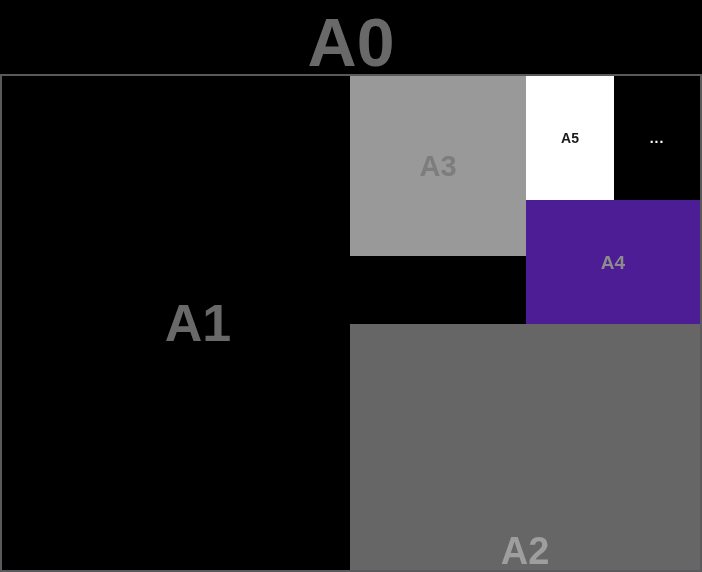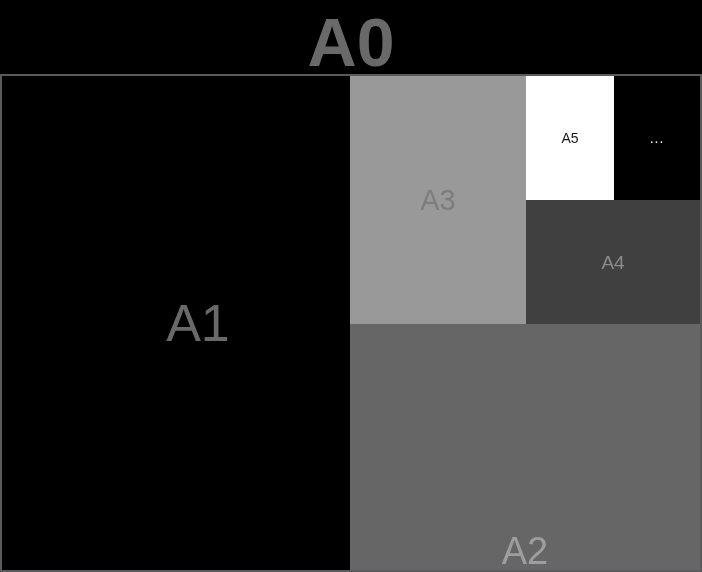--- a/index.html
+++ b/index.html
@@ -41,37 +41,37 @@
     background: #000000;
   }
   .region {
     position: absolute;
     display: flex;
     align-items: center;
     justify-content: center;
     box-sizing: border-box;
   }
   .region .lbl {
-    font-weight: 400;
+    font-weight: 700;
     line-height: 1;
   }
   
   .region.a1 { left: 0px; top: 0px; width: 348px; height: 494px; background: #000000; padding-left: 44px; }
   .region.a1 .lbl { font-size: 52px; color: #696969; }
   
-  .region.a3 { left: 348px; top: 0px; width: 176px; height: 248px; background: #999999; }
+  .region.a3 { left: 348px; top: 0px; width: 176px; height: 180px; background: #999999; }
   .region.a3 .lbl { font-size: 29px; color: #7d7d7d; }
   
   .region.a5 { left: 524px; top: 0px; width: 88px; height: 124px; background: #ffffff; }
   .region.a5 .lbl { font-size: 14px; color: #1a1a1a; }
   
   .region.rest { left: 612px; top: 0px; width: 86px; height: 124px; background: #000000; }
   .region.rest .lbl { font-size: 14px; color: #ffffff; letter-spacing: 1px; }
   
-  .region.a4 { left: 524px; top: 124px; width: 174px; height: 124px; background: #404040; }
+  .region.a4 { left: 524px; top: 124px; width: 174px; height: 124px; background: #4c1d95; }
   .region.a4 .lbl { font-size: 19px; color: #8c8c8c; }
   
   .region.a2 { left: 348px; top: 248px; width: 350px; height: 246px; background: #666666; align-items: flex-end; }
   .region.a2 .lbl { font-size: 38px; color: #9e9e9e; }
 </style>
 </head>
 <body>
 
 <div class="canvas">
 

